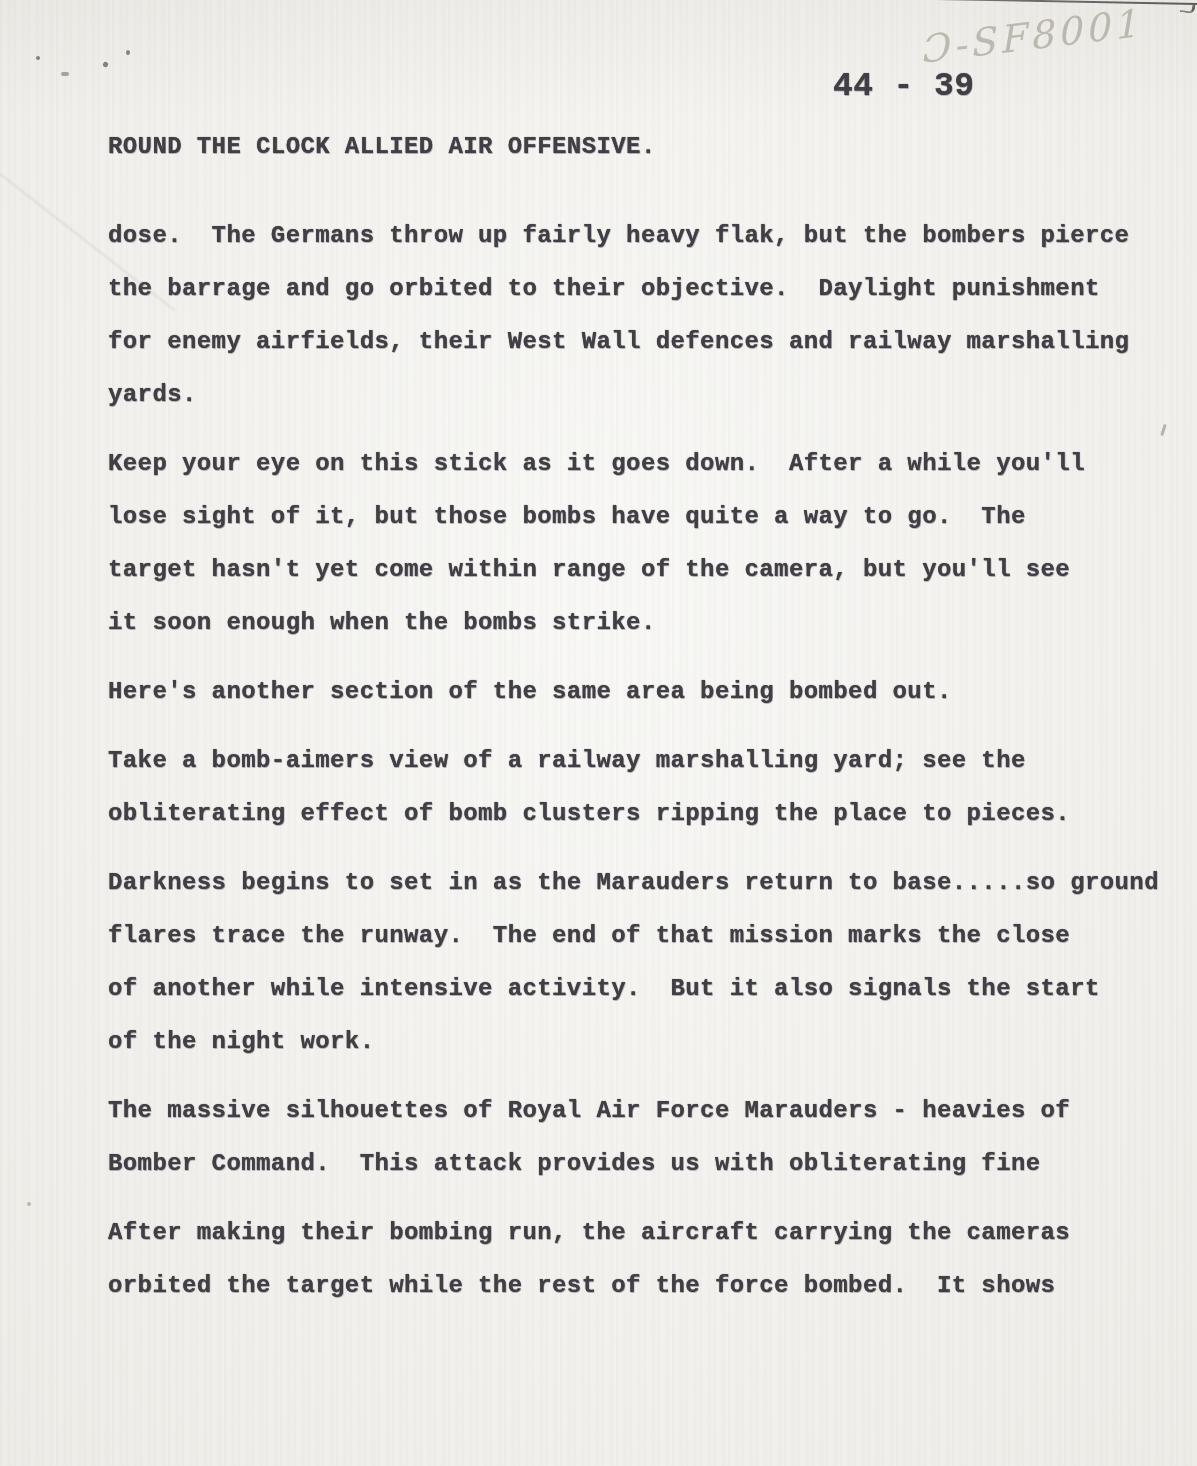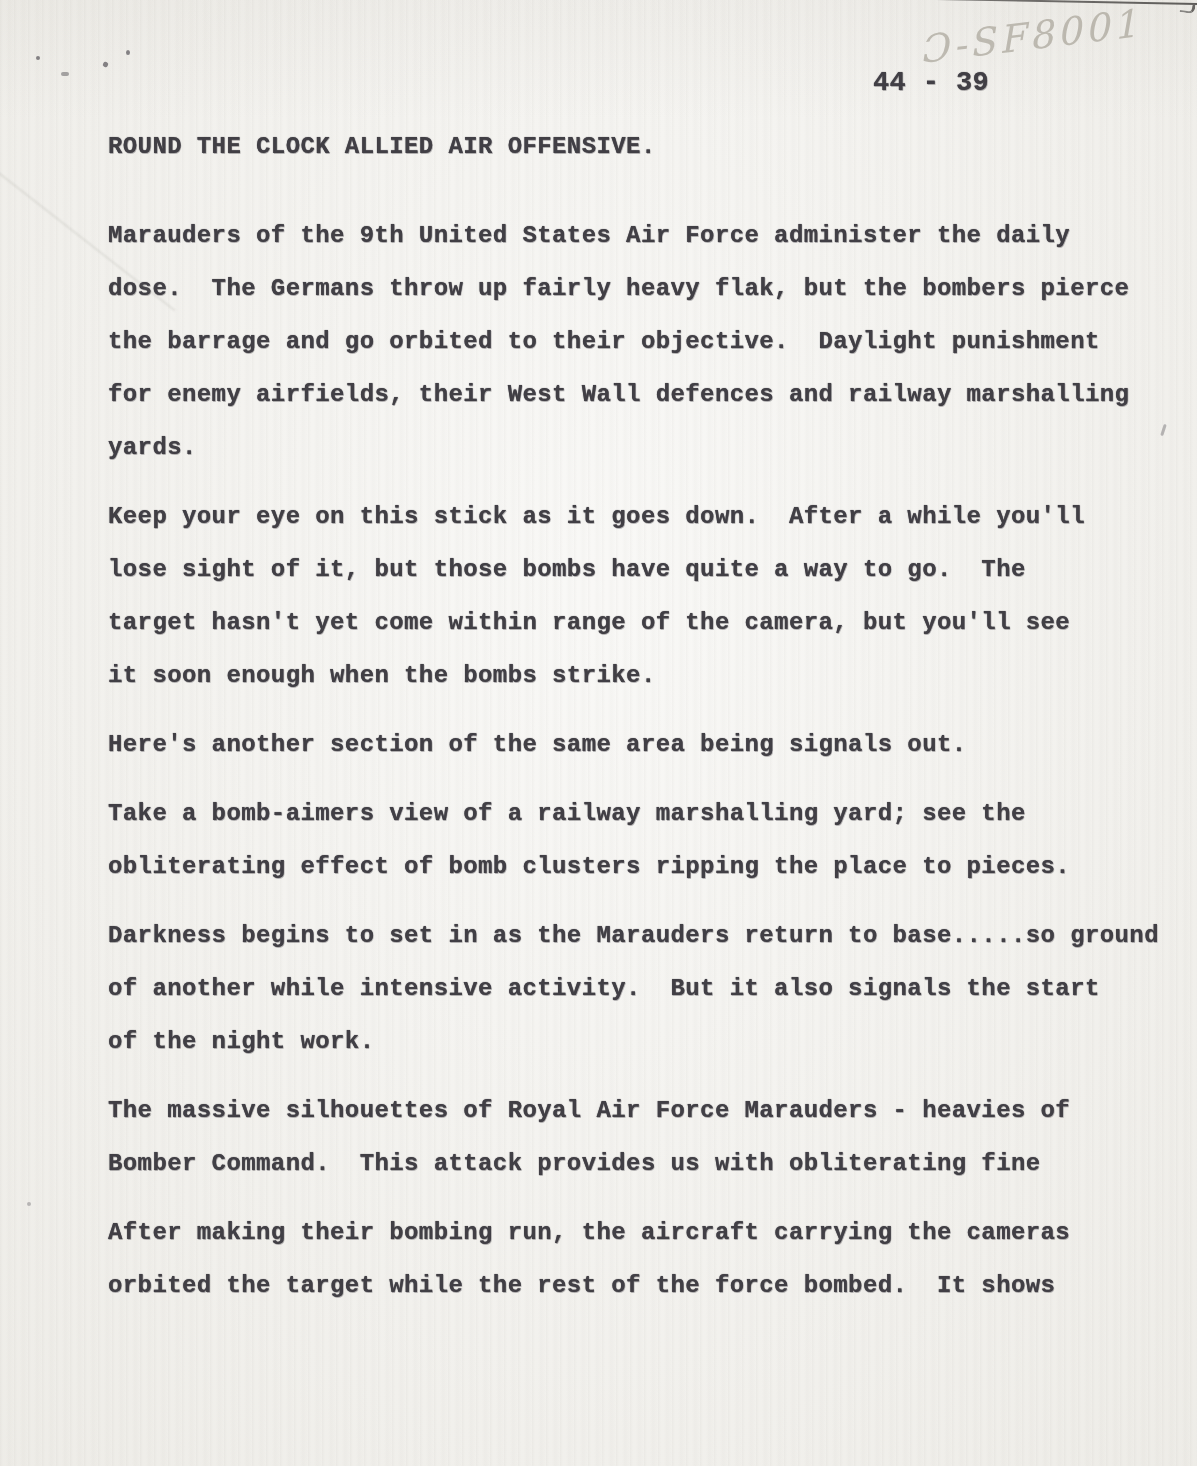--- a/index.html
+++ b/index.html
@@ -24,22 +24,21 @@
   }
   .ink {
     color: #413f45;
     font-weight: bold;
     text-shadow: 0 0 1px rgba(62,60,66,0.85), 0.6px 0.6px 0 rgba(62,60,66,0.30);
     letter-spacing: 0.4px;
   }
   .page-number {
     position: absolute;
     left: 833px; top: 68px;
-    font-size: 27px;
-    margin-left: 40px;
+    font-size: 33px;
   }
   .doc-title {
     font-size: 24px;
     line-height: 53px;
     margin-bottom: 36px;
     white-space: pre;
   }
   .content {
     position: absolute;
     left: 108px; top: 120px;
@@ -104,41 +103,41 @@
 <div class="scan-edge-hook"></div>
 
 <div class="handwriting">Ɔ-SF8001</div>
 
 <div class="page-number ink">44 - 39</div>
 
 <div class="content">
   <div class="doc-title ink">ROUND THE CLOCK ALLIED AIR OFFENSIVE.</div>
   <div>
       <div class="paragraph">
-        <div class="line ink">Marauders of the 9th United States Air Force administer the daily</div>
         <div class="line ink">dose.  The Germans throw up fairly heavy flak, but the bombers pierce</div>
         <div class="line ink">the barrage and go orbited to their objective.  Daylight punishment</div>
         <div class="line ink">for enemy airfields, their West Wall defences and railway marshalling</div>
         <div class="line ink">yards.</div>
       </div>
       <div class="paragraph">
         <div class="line ink">Keep your eye on this stick as it goes down.  After a while you'll</div>
         <div class="line ink">lose sight of it, but those bombs have quite a way to go.  The</div>
         <div class="line ink">target hasn't yet come within range of the camera, but you'll see</div>
         <div class="line ink">it soon enough when the bombs strike.</div>
       </div>
       <div class="paragraph">
-        <div class="line ink">Here's another section of the same area being signals out.</div>
+        <div class="line ink">Here's another section of the same area being bombed out.</div>
       </div>
       <div class="paragraph">
         <div class="line ink">Take a bomb-aimers view of a railway marshalling yard; see the</div>
         <div class="line ink">obliterating effect of bomb clusters ripping the place to pieces.</div>
       </div>
       <div class="paragraph">
         <div class="line ink">Darkness begins to set in as the Marauders return to base.....so ground</div>
+        <div class="line ink">flares trace the runway.  The end of that mission marks the close</div>
         <div class="line ink">of another while intensive activity.  But it also signals the start</div>
         <div class="line ink">of the night work.</div>
       </div>
       <div class="paragraph">
         <div class="line ink">The massive silhouettes of Royal Air Force Marauders - heavies of</div>
         <div class="line ink">Bomber Command.  This attack provides us with obliterating fine</div>
       </div>
       <div class="paragraph">
         <div class="line ink">After making their bombing run, the aircraft carrying the cameras</div>
         <div class="line ink">orbited the target while the rest of the force bombed.  It shows</div>

